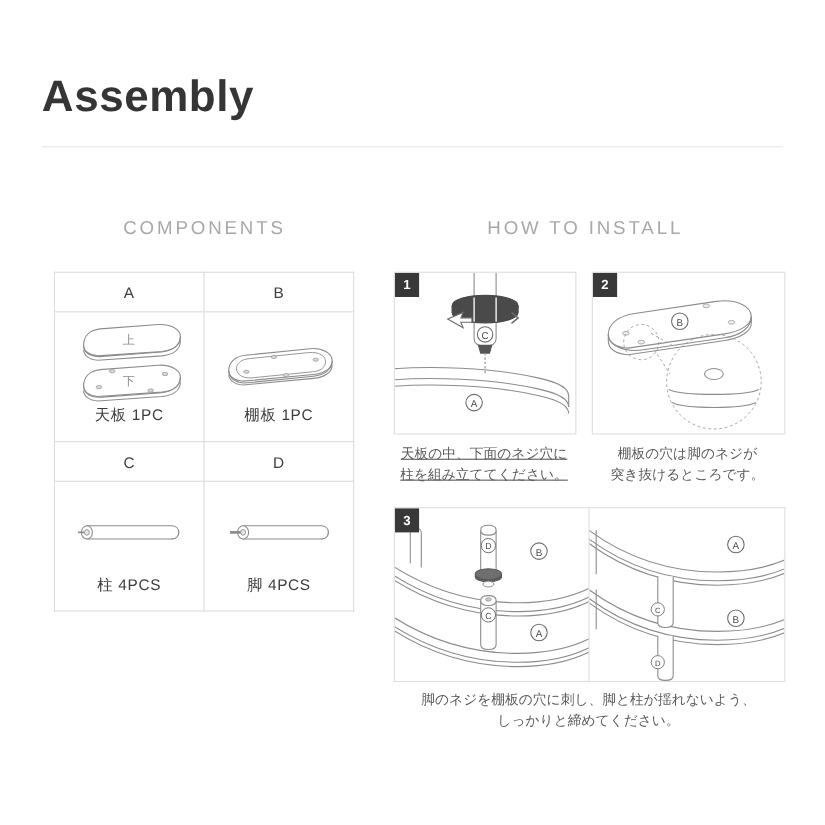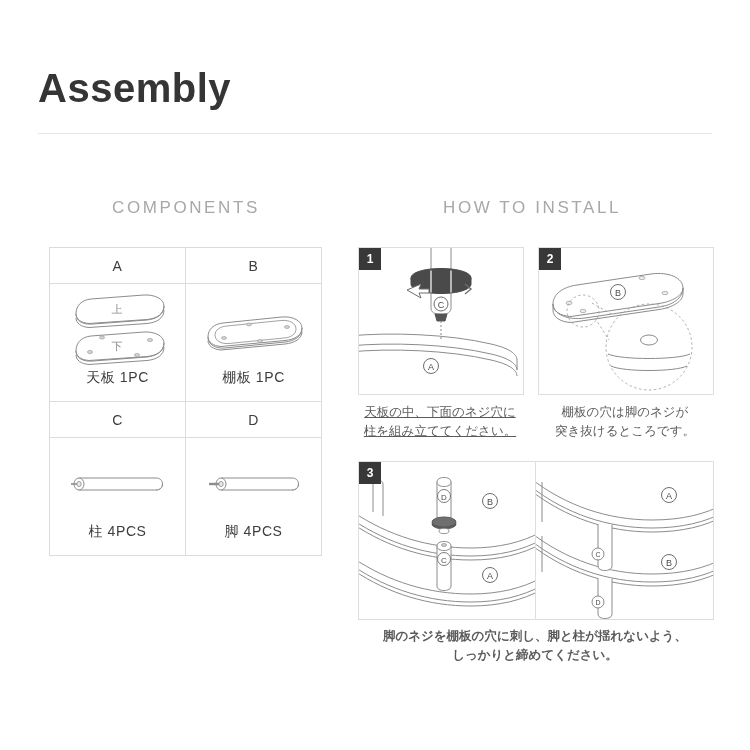--- a/index.html
+++ b/index.html
@@ -133,21 +133,21 @@
     position: absolute;
     font-size: 12.5px;
     line-height: 1.55;
     color: #5a5a5a;
     text-align: center;
     font-family: "DejaVu Sans", "Liberation Sans", sans-serif;
     white-space: pre-line;
   }
   #caption-1 { left: 358px; top: 402px; width: 164px; text-decoration: underline; }
   #caption-2 { left: 538px; top: 402px; width: 174px; text-align: center; }
-  #caption-3 { left: 358px; top: 626px; width: 354px; font-weight: bold; }
+  #caption-3 { left: 358px; top: 626px; width: 354px; }
 
   svg { display: block; }
 </style>
 </head>
 <body>
 
 <div class="page">
 
   <div class="title">Assembly</div>
   <div class="header-rule"></div>

